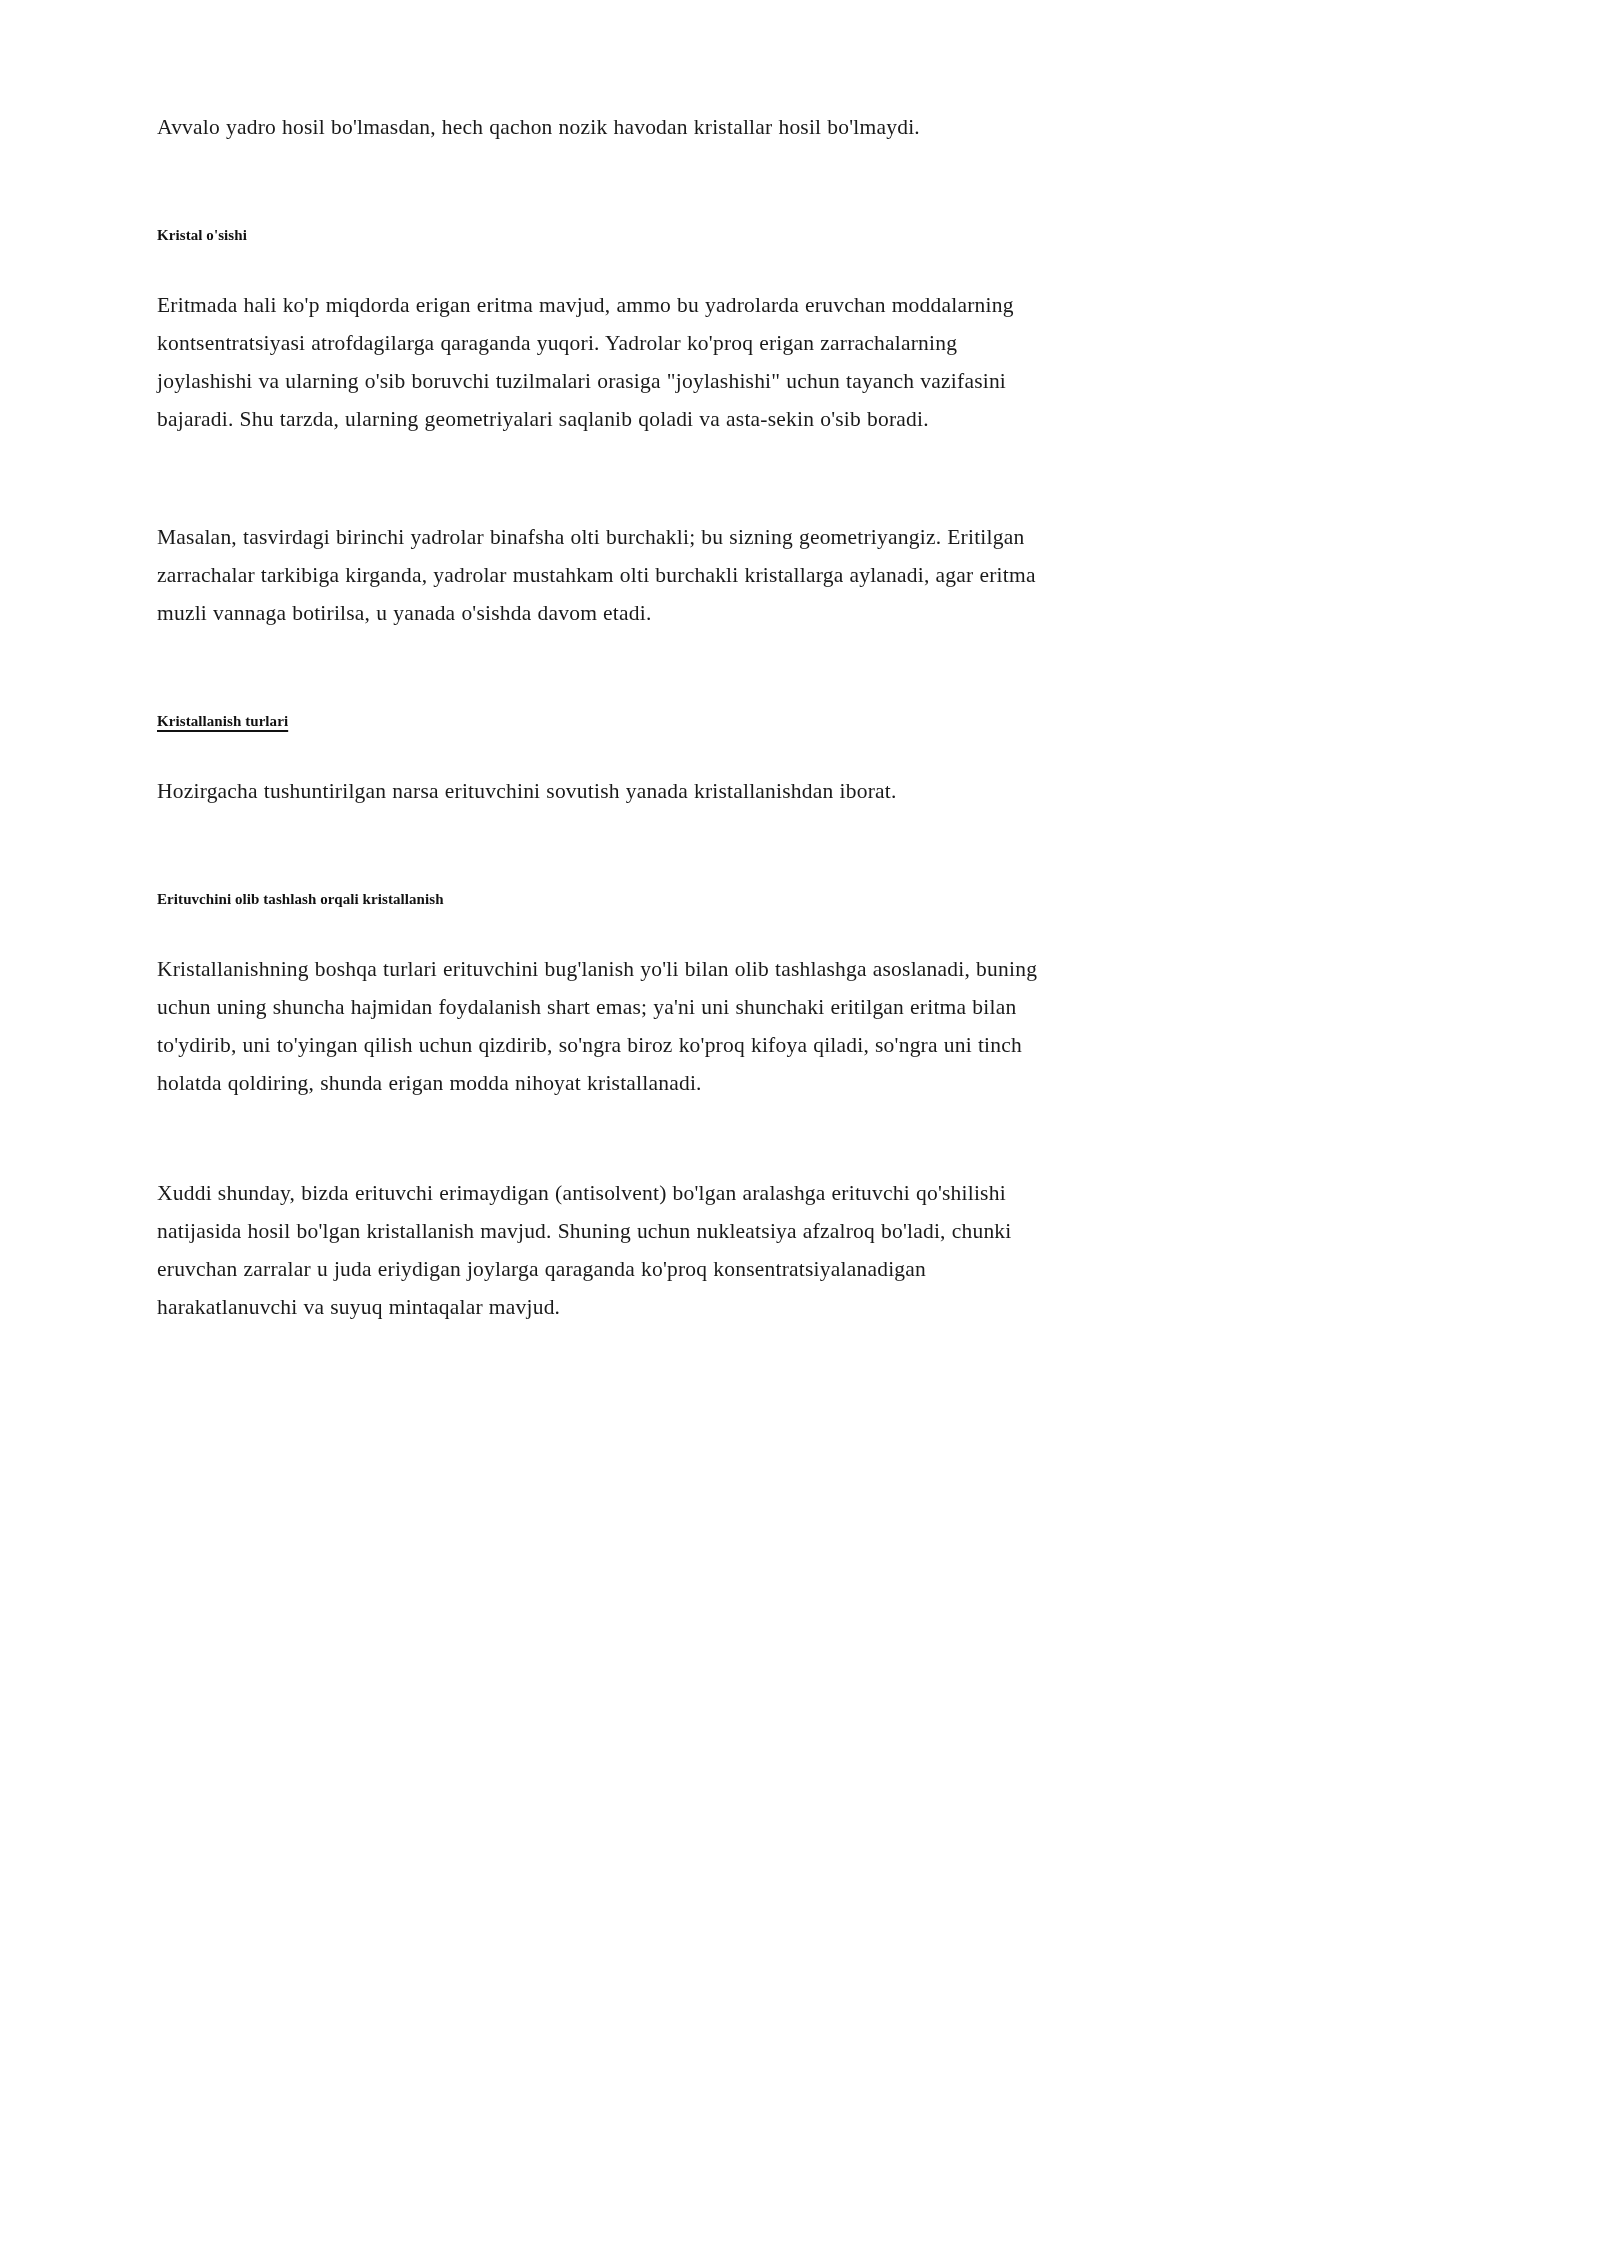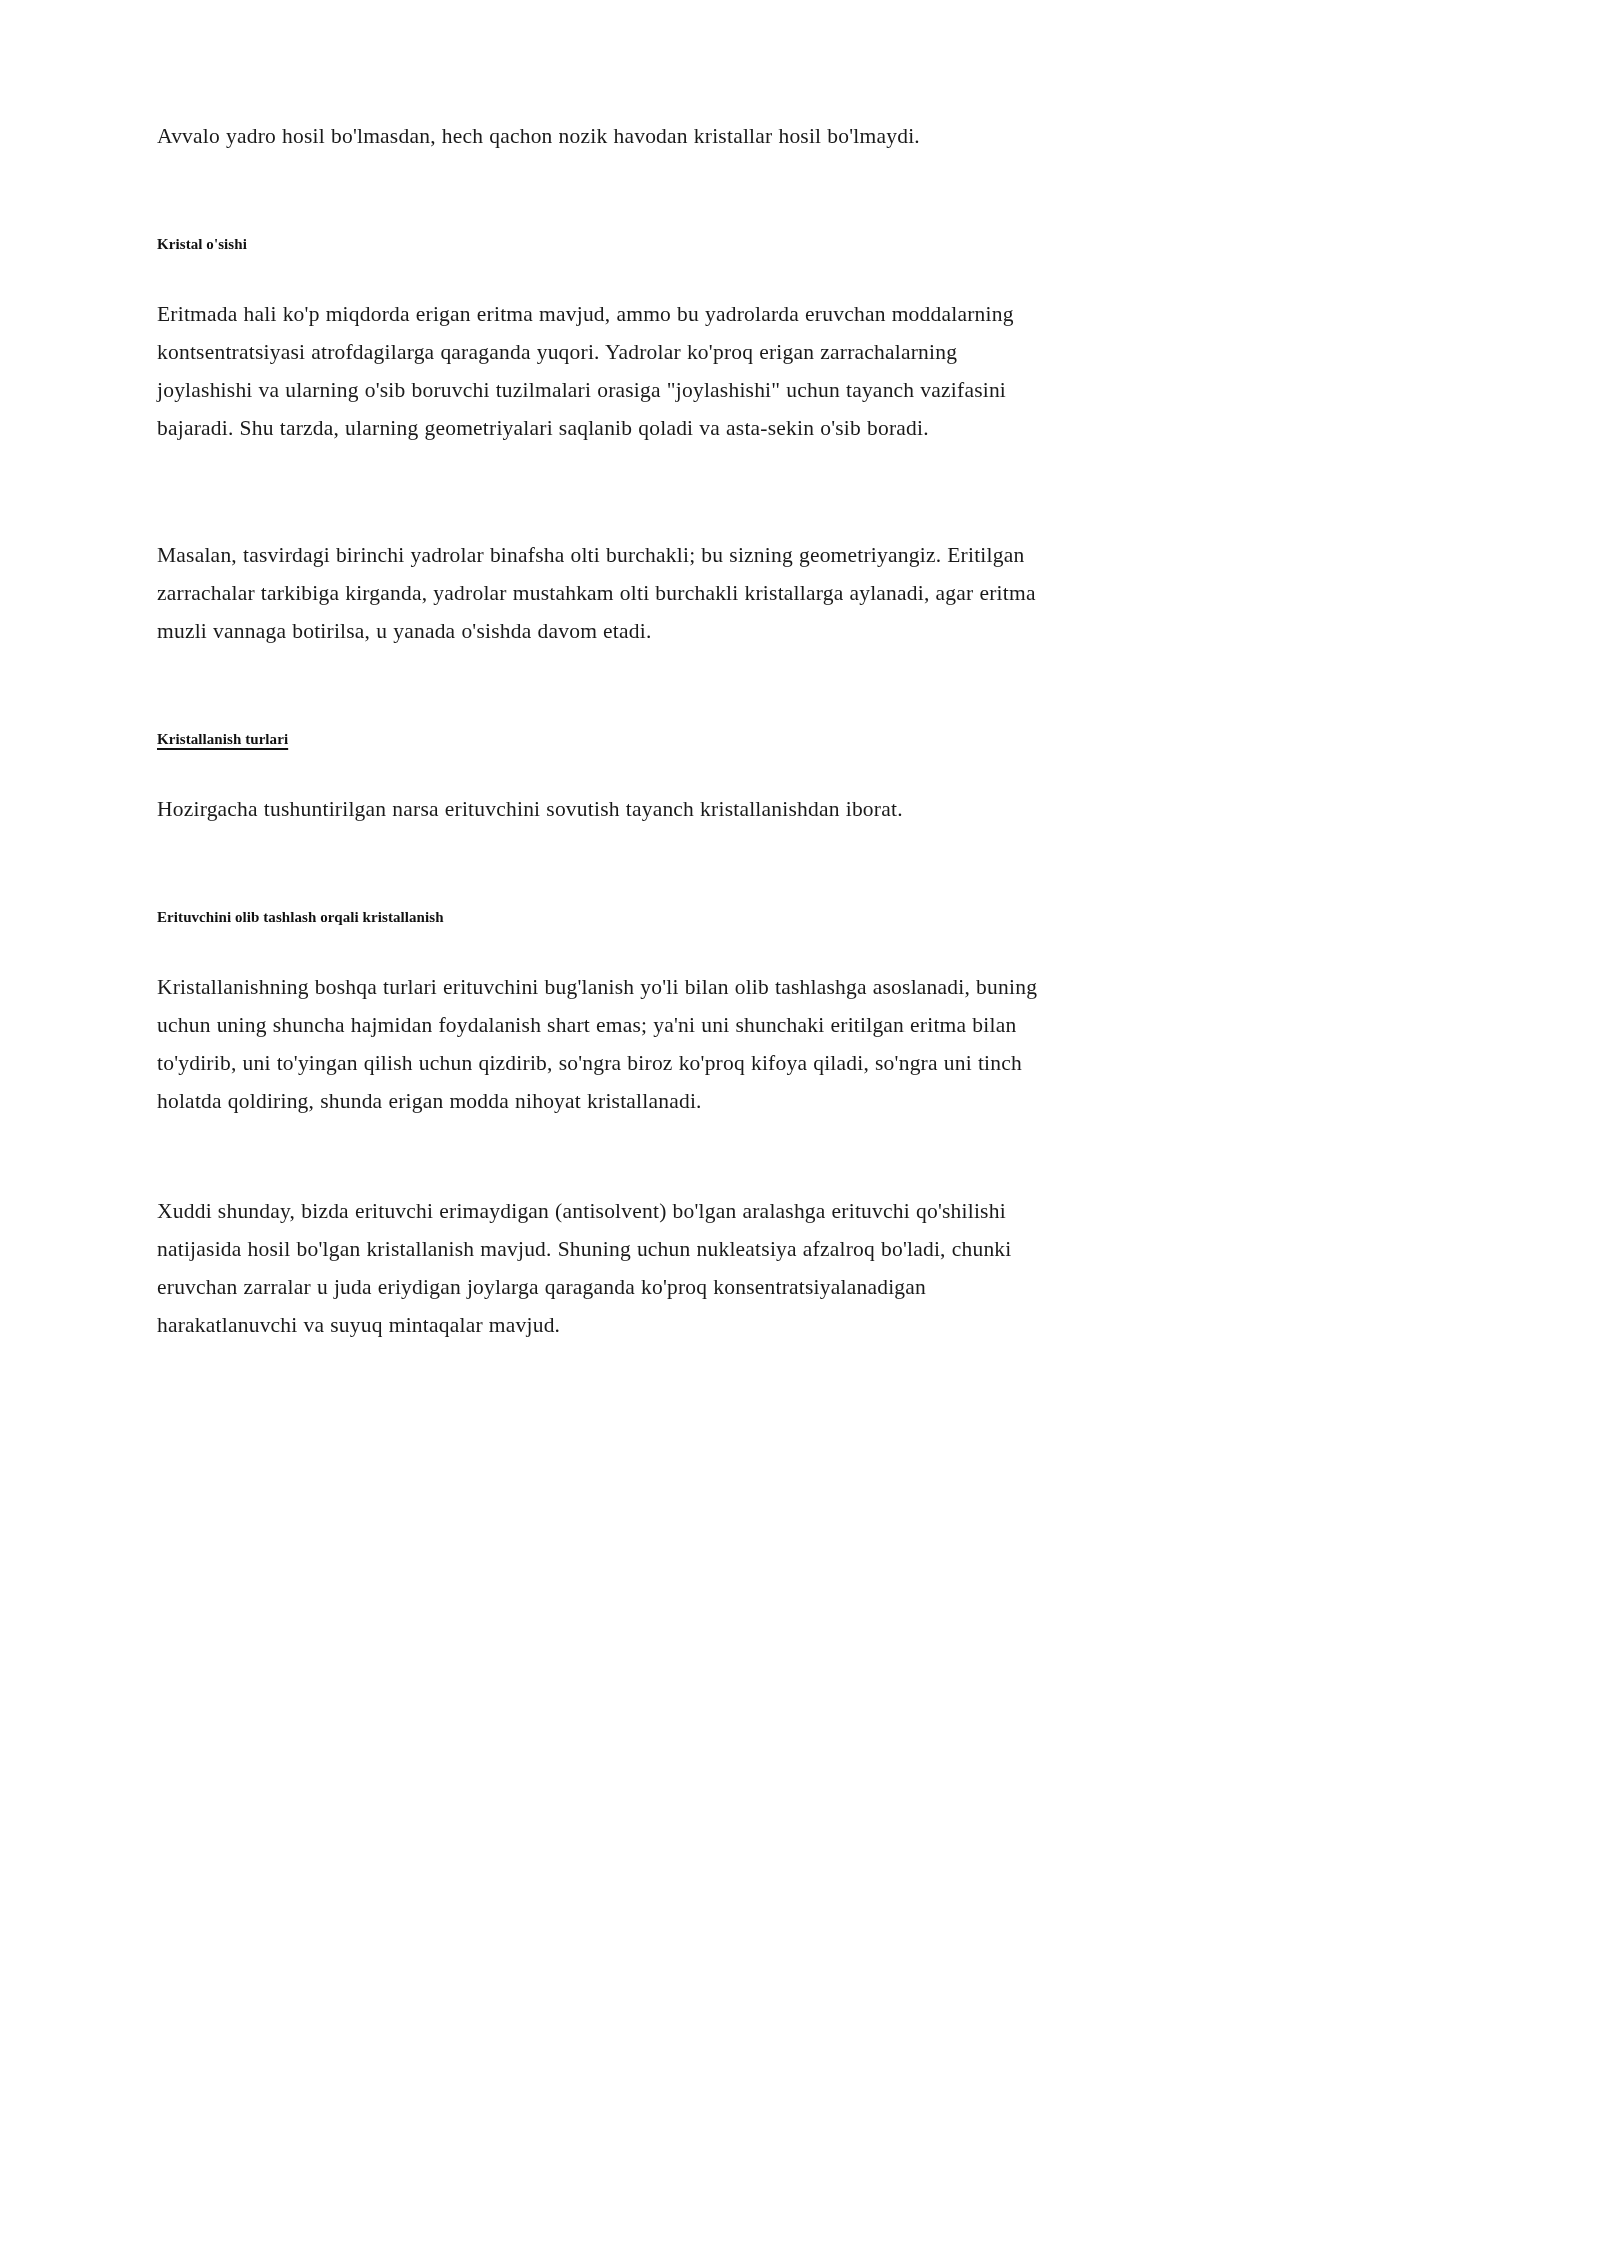--- a/index.html
+++ b/index.html
@@ -24,21 +24,21 @@
     left: 157px;
     top: 104px;
     width: 886px;
   }
 
   .para {
     font-family: "Liberation Serif", "DejaVu Serif", serif;
     font-size: 21.5px;
     line-height: 38px;
     color: #1a1a1a;
-    margin: 13px 0 36px 0;
+    margin: 4px 0 36px 0;
     text-align: left;
     letter-spacing: 0.01em;
     word-spacing: 0.02em;
   }
 
   .para.gap-large {
     margin-bottom: 72px;
   }
 
   .heading {
@@ -69,21 +69,21 @@
     <h3 class="heading">Kristal o'sishi</h3>
 
     <p class="para">Eritmada hali ko'p miqdorda erigan eritma mavjud, ammo bu yadrolarda eruvchan moddalarning kontsentratsiyasi atrofdagilarga qaraganda yuqori. Yadrolar ko'proq erigan zarrachalarning joylashishi va ularning o'sib boruvchi tuzilmalari orasiga "joylashishi" uchun tayanch vazifasini bajaradi. Shu tarzda, ularning geometriyalari saqlanib qoladi va asta-sekin o'sib boradi.</p>
 
     <div class="spacer-lg"></div>
 
     <p class="para gap-large">Masalan, tasvirdagi birinchi yadrolar binafsha olti burchakli; bu sizning geometriyangiz. Eritilgan zarrachalar tarkibiga kirganda, yadrolar mustahkam olti burchakli kristallarga aylanadi, agar eritma muzli vannaga botirilsa, u yanada o'sishda davom etadi.</p>
 
     <h3 class="heading underlined">Kristallanish turlari</h3>
 
-    <p class="para gap-large">Hozirgacha tushuntirilgan narsa erituvchini sovutish tayanch kristallanishdan iborat.</p>
+    <p class="para gap-large">Hozirgacha tushuntirilgan narsa erituvchini sovutish yanada kristallanishdan iborat.</p>
 
     <h3 class="heading">Erituvchini olib tashlash orqali kristallanish</h3>
 
     <p class="para gap-large">Kristallanishning boshqa turlari erituvchini bug'lanish yo'li bilan olib tashlashga asoslanadi, buning uchun uning shuncha hajmidan foydalanish shart emas; ya'ni uni shunchaki eritilgan eritma bilan to'ydirib, uni to'yingan qilish uchun qizdirib, so'ngra biroz ko'proq kifoya qiladi, so'ngra uni tinch holatda qoldiring, shunda erigan modda nihoyat kristallanadi.</p>
 
 
     <p class="para gap-large">Xuddi shunday, bizda erituvchi erimaydigan (antisolvent) bo'lgan aralashga erituvchi qo'shilishi natijasida hosil bo'lgan kristallanish mavjud. Shuning uchun nukleatsiya afzalroq bo'ladi, chunki eruvchan zarralar u juda eriydigan joylarga qaraganda ko'proq konsentratsiyalanadigan harakatlanuvchi va suyuq mintaqalar mavjud.</p>
 
 
 

